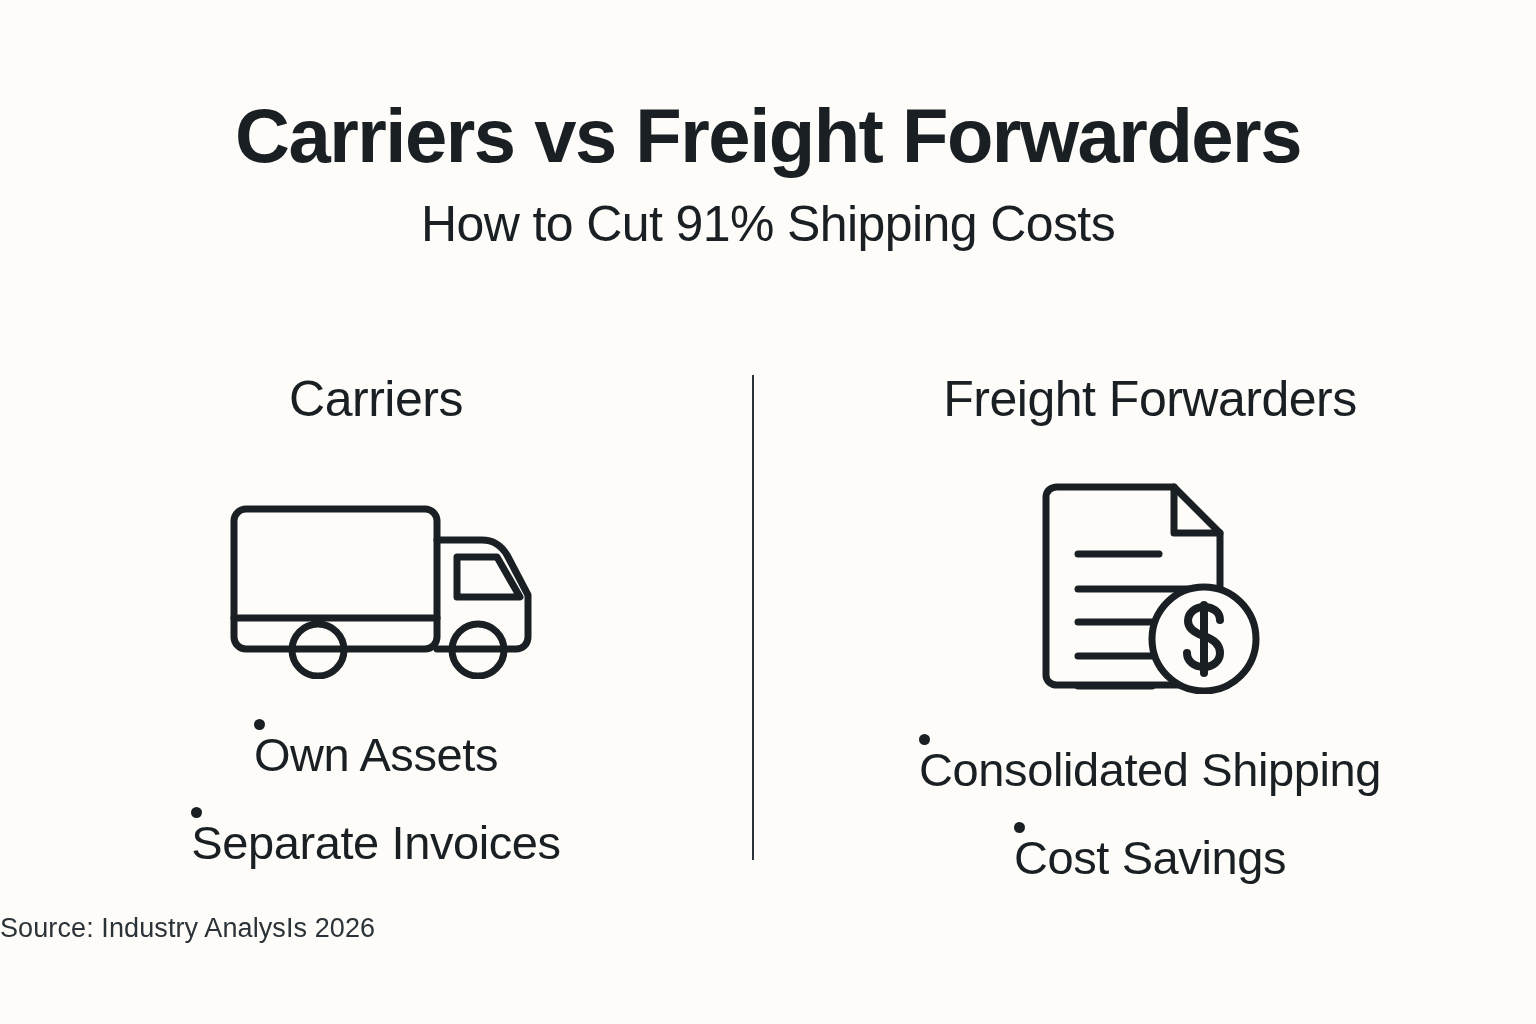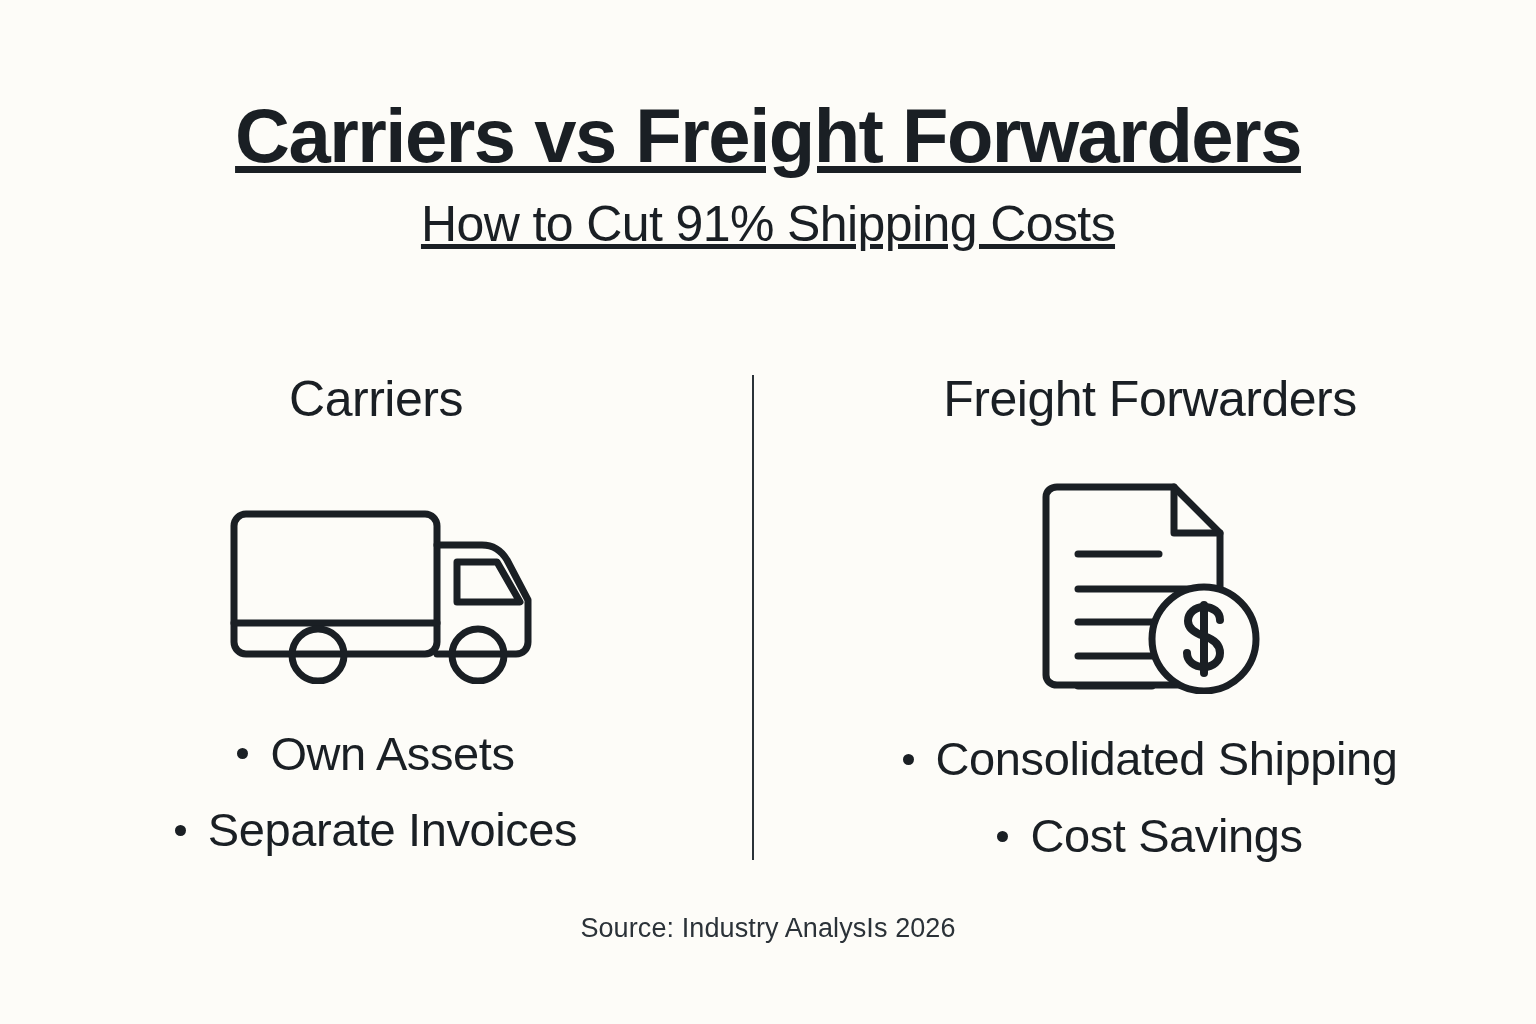--- a/index.html
+++ b/index.html
@@ -23,21 +23,20 @@
     box-sizing: border-box;
   }
 
   
   .header {
     position: absolute;
     top: 96px;
     left: 0;
     width: 1536px;
     text-align: center;
-    text-decoration: underline;
   }
   .title {
     font-size: 76px;
     font-weight: 700;
     letter-spacing: -1.5px;
     line-height: 1.04;
     color: #1A1F24;
     margin: 0;
     white-space: nowrap;
   }
@@ -94,22 +93,21 @@
   .bullets {
     margin-top: 40px;
     list-style: none;
     padding: 0;
     display: flex;
     flex-direction: column;
     align-items: center;
   }
   .bullet-item {
     display: flex;
-    flex-direction: row;
-    align-items: center;
+    flex-direction: column;
     margin-bottom: 26px;
     white-space: nowrap;
   }
   .bullet-item:last-child { margin-bottom: 0; }
   .bullet-dot {
     width: 11px;
     height: 11px;
     border-radius: 50%;
     background: #1A1F24;
     margin-right: 22px;
@@ -132,21 +130,21 @@
     height: 485px;
     background: #2B3238;
   }
 
   
   .source {
     position: absolute;
     left: 0;
     top: 913px;
     width: 1536px;
-    text-align: center;
+    text-align: left;
     font-size: 27px;
     font-weight: 400;
     letter-spacing: 0.1px;
     color: #2B3238;
   }
 </style>
 </head>
 <body>
 
 <div class="slide">

